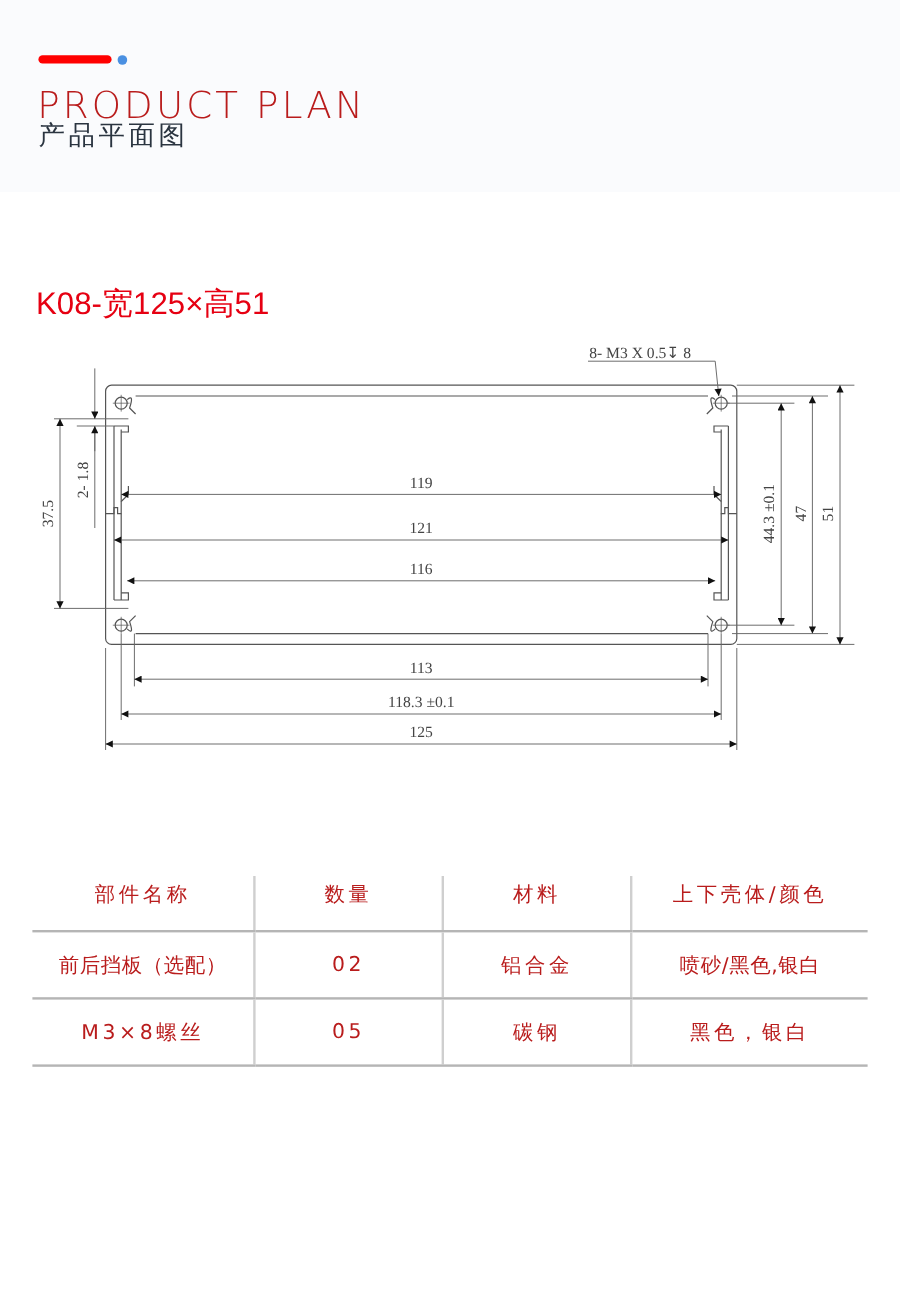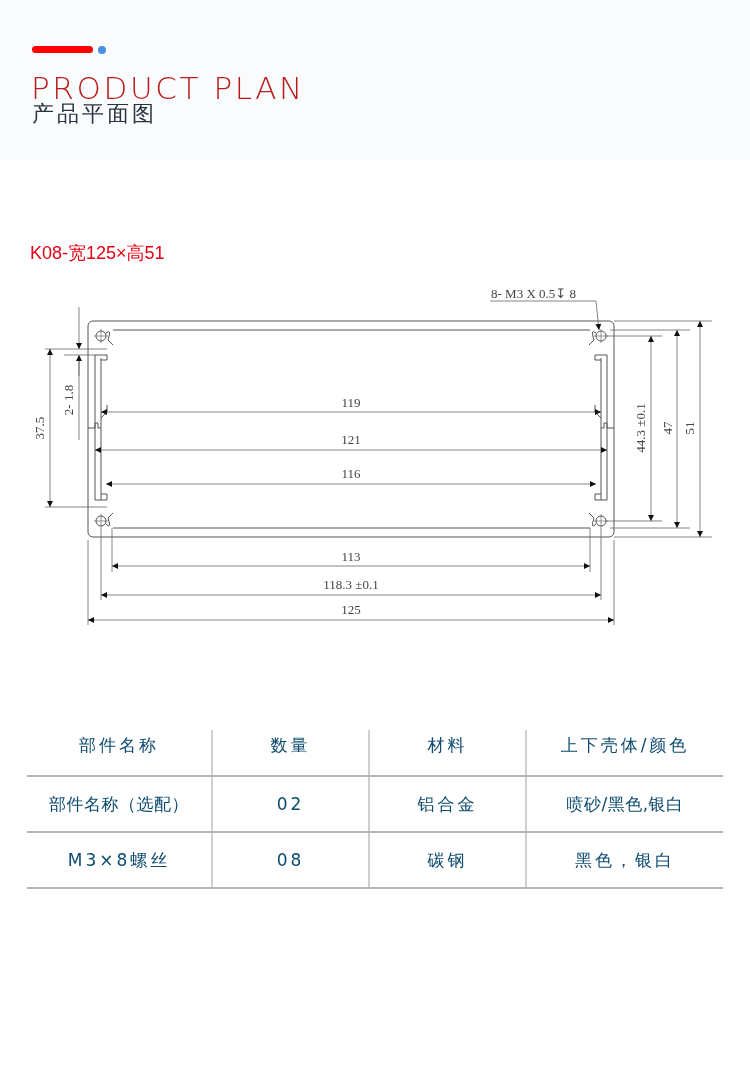--- a/index.html
+++ b/index.html
@@ -27,37 +27,37 @@
     font-stretch: normal;
   }
   .title-cn {
     position: absolute; left: 32px; top: 100px;
     font-size: 22px; letter-spacing: 3px; color: #2a3440; line-height: 28px;
   }
 
   .model-title {
     position: absolute; left: 30px; top: 236px;
     font-family: "Liberation Sans", sans-serif;
-    font-size: 18px; color: #e60012; line-height: 34px; white-space: nowrap;
+    font-size: 26px; color: #e60012; line-height: 34px; white-space: nowrap;
   }
 
   .drawing {
     position: absolute; left: 0; top: 270px; width: 750px; height: 380px;
   }
   .drawing svg { display: block; }
   .dim-text {
     font-family: "Liberation Serif", serif; font-size: 13px; fill: #444;
   }
 
   .spec-table {
     position: absolute; left: 27px; top: 730px; width: 696px;
     border-collapse: collapse; table-layout: fixed;
   }
   .spec-table td, .spec-table th {
-    font-weight: normal; font-size: 17px; color: #0c4a6e; text-align: center;
+    font-weight: normal; font-size: 17px; color: #b91c1c; text-align: center;
     letter-spacing: 3px; height: 56px; vertical-align: middle;
     border-bottom: 2px solid #b5b5b5;
     border-left: 2px solid #cfcfcf;
   }
   .spec-table th { height: 46px; vertical-align: top; padding-top: 4px; }
   .spec-table tr > *:first-child { border-left: none; }
   .spec-table col.c1 { width: 185px; }
   .spec-table col.c2 { width: 157px; }
   .spec-table col.c3 { width: 157px; }
   .spec-table col.c4 { width: 197px; }
@@ -187,25 +187,25 @@
   <thead>
     <tr>
       <th>部件名称</th>
       <th>数量</th>
       <th>材料</th>
       <th>上下壳体/颜色</th>
     </tr>
   </thead>
   <tbody>
     <tr>
-      <td class="tight">部件名称（选配）</td>
+      <td class="tight">前后挡板（选配）</td>
       <td>02</td>
       <td>铝合金</td>
       <td class="tight">喷砂/黑色,银白</td>
     </tr>
     <tr>
       <td>M3×8螺丝</td>
-      <td>08</td>
+      <td>05</td>
       <td>碳钢</td>
       <td>黑色，银白</td>
     </tr>
   </tbody>
 </table>
 
 </body></html>

